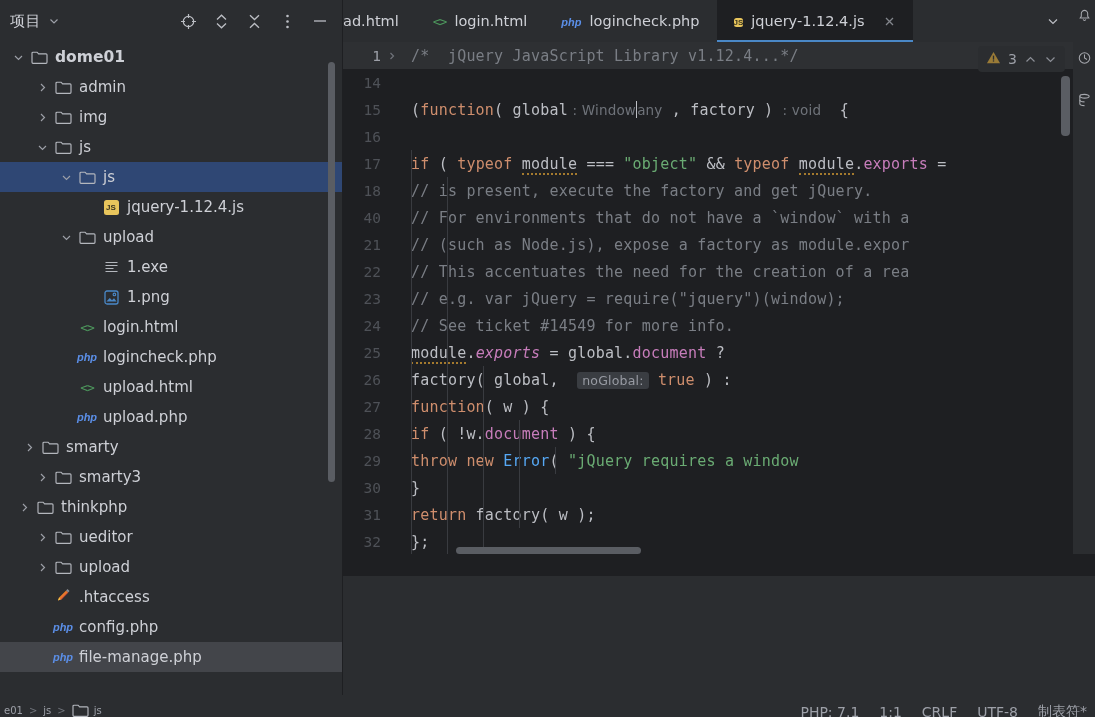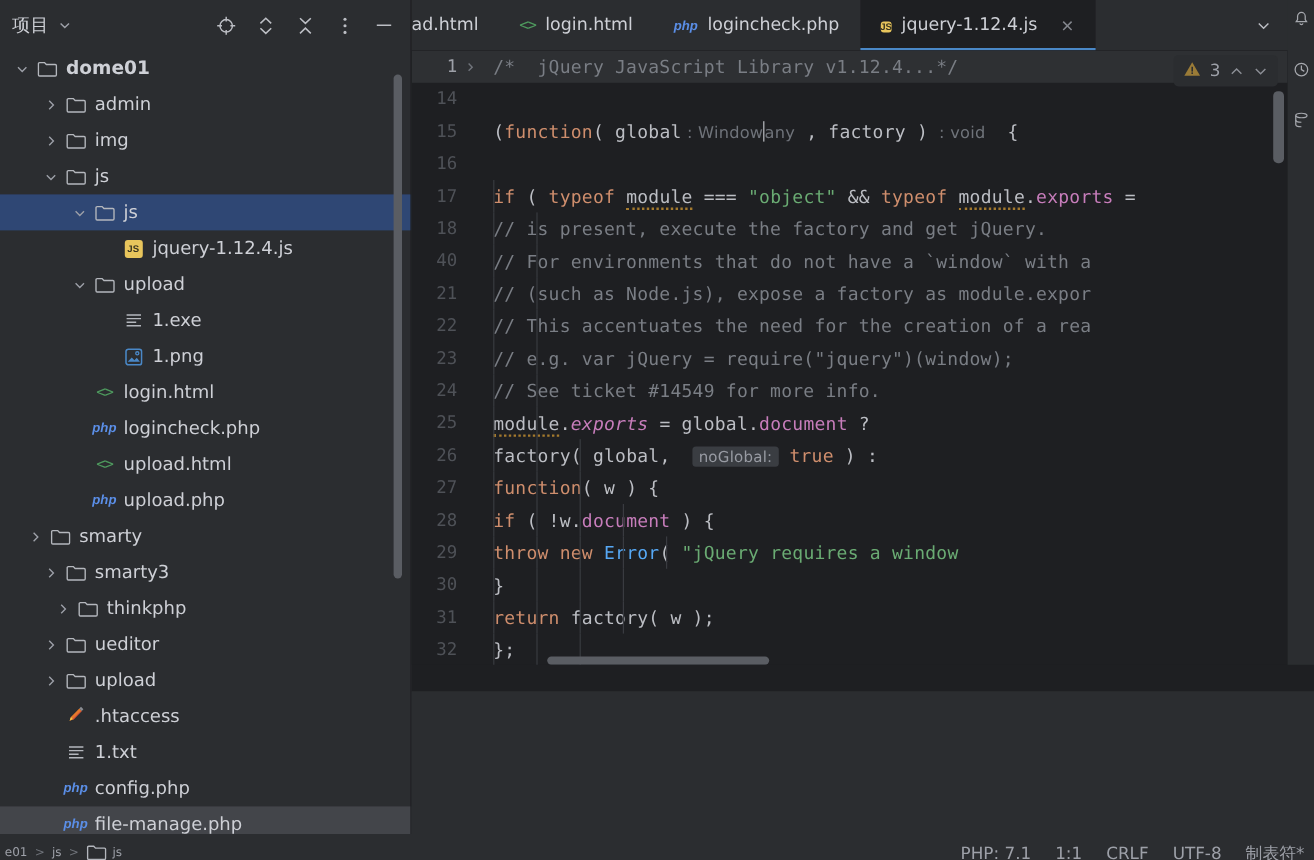--- a/index.html
+++ b/index.html
@@ -380,21 +380,21 @@
           </span>
           <span class="ico">
             <span class="i-folder">
               <svg width="17" height="15" viewBox="0 0 17 15">
                 <path d="M1 3.2a1 1 0 011-1h4.1l1.5 1.6H15a1 1 0 011 1v7.5a1 1 0 01-1 1H2a1 1 0 01-1-1z" fill="none" stroke="#B4B7BD" stroke-width="1.15"></path>
               </svg>
             </span>
           </span>
           <span class="lbl">smarty3</span>
         </div>
-        <div class="row" style="padding-left: 44px;">
+        <div class="row" style="padding-left: 16px;">
           <span class="arrow">
             <svg width="11" height="11" viewBox="0 0 11 11">
               <path d="M4 2L7.5 5.5L4 9" fill="none" stroke="#9DA0A8" stroke-width="1.15"></path>
             </svg>
           </span>
           <span class="ico">
             <span class="i-folder">
               <svg width="17" height="15" viewBox="0 0 17 15">
                 <path d="M1 3.2a1 1 0 011-1h4.1l1.5 1.6H15a1 1 0 011 1v7.5a1 1 0 01-1 1H2a1 1 0 01-1-1z" fill="none" stroke="#B4B7BD" stroke-width="1.15"></path>
               </svg>
@@ -436,31 +436,20 @@
           <span class="arrow blank"></span>
           <span class="ico">
             <span><svg width="15" height="15" viewBox="0 0 15 15">
                 <path d="M2 12.6l1.1-3.1L10.1 2.4l2 2-7 7.1z" fill="#E5792B"></path>
                 <path d="M4.6 11.2L11.6 4.1l.5.5-7 7.1z" fill="#D94A3D"></path>
                 <path d="M10.1 2.4l1.4-1.4 2 2-1.4 1.4z" fill="#8A8D93"></path>
                 <path d="M2 12.6l2.6-1.4-1.5-1.7z" fill="#EFC84A"></path>
               </svg></span>
           </span>
           <span class="lbl">.htaccess</span>
-        </div>
-        <div class="row" style="padding-left: 34px;">
-          <span class="arrow blank"></span>
-          <span class="ico">
-            <span class="i-txt">
-              <svg width="15" height="14" viewBox="0 0 15 14">
-                <path d="M1.5 2.5h12M1.5 5.5h12M1.5 8.5h8M1.5 11.5h12" stroke="#B4B7BD" stroke-width="1.2"></path>
-              </svg>
-            </span>
-          </span>
-          <span class="lbl">1.txt</span>
         </div>
         <div class="row" style="padding-left: 34px;">
           <span class="arrow blank"></span>
           <span class="ico">
             <span class="i-php">php</span>
           </span>
           <span class="lbl">config.php</span>
         </div>
         <div class="row ghost" style="padding-left: 34px;">
           <span class="arrow blank"></span>

